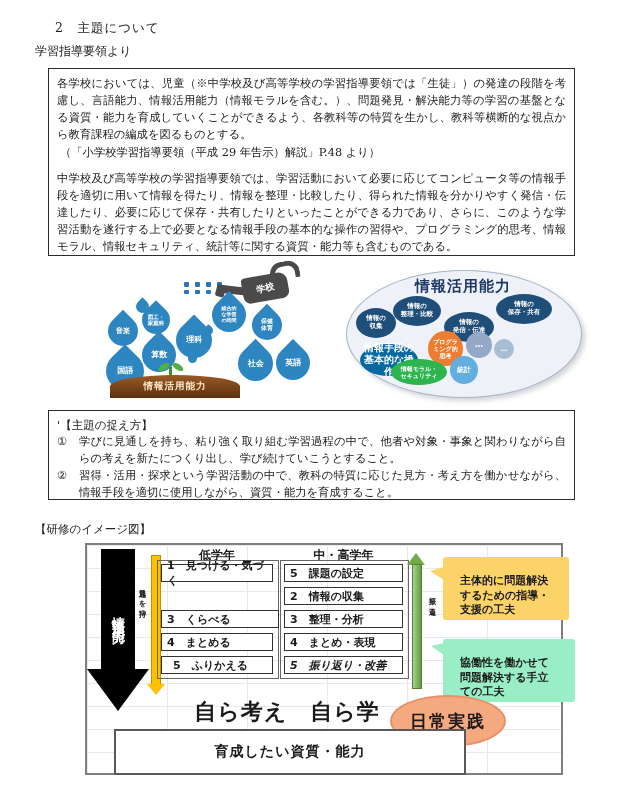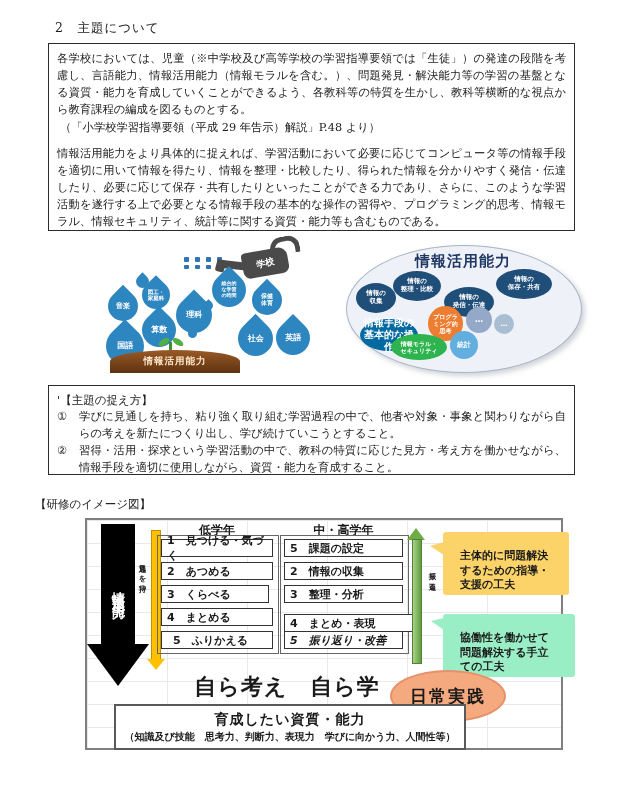--- a/index.html
+++ b/index.html
@@ -126,26 +126,27 @@
   }
   .goal-title{font-size:14px;font-weight:bold;letter-spacing:1px;}
   .goal-sub{font-size:10px;font-weight:bold;margin-top:1px;}
 </style>
 </head>
 <body>
 
 <div class="page">
 
   <div class="h-main">2　主題について</div>
+  <div class="h-sub">学習指導要領より</div>
 
   <div class="qbox qbox1">
     <p>各学校においては、児童（※中学校及び高等学校の学習指導要領では「生徒」）の発達の段階を考慮し、言語能力、情報活用能力（情報モラルを含む。）、問題発見・解決能力等の学習の基盤となる資質・能力を育成していくことができるよう、各教科等の特質を生かし、教科等横断的な視点から教育課程の編成を図るものとする。</p>
     <p class="cite">（「小学校学習指導要領（平成 29 年告示）解説」P.48 より）</p>
     <div class="spacer"></div>
-    <p>情報活用能力をより具体的に捉えれば、学習活動において必要に応じてコンピュータ等の情報手段を適切に用いて情報を得たり、情報を整理・比較したり、得られた情報を分かりやすく発信・伝達したり、必要に応じて保存・共有したりといったことができる力であり、さらに、このような学習活動を遂行する上で必要となる情報手段の基本的な操作の習得や、プログラミング的思考、情報モラル、情報セキュリティ、統計等に関する資質・能力等も含むものである。</p>
+    <p>中学校及び高等学校の学習指導要領では、学習活動において必要に応じてコンピュータ等の情報手段を適切に用いて情報を得たり、情報を整理・比較したり、得られた情報を分かりやすく発信・伝達したり、必要に応じて保存・共有したりといったことができる力であり、さらに、このような学習活動を遂行する上で必要となる情報手段の基本的な操作の習得や、プログラミング的思考、情報モラル、情報セキュリティ、統計等に関する資質・能力等も含むものである。</p>
     <p class="cite">（「小学校学習指導要領（平成 29 年告示）解説」P.50～51 より）</p>
   </div>
 
   <div class="figures">
 
     <div class="figL">
       <div class="dots">
         <i></i>
           <i></i>
           <i></i>
@@ -253,31 +254,30 @@
     <div class="blk-head"></div>
     <div class="blk-label">情報活用能力</div>
 
     <div class="v-small" style="left:50px;top:38px;">見通しを持つ</div>
     <div class="yarrow-shaft"></div>
     <div class="yarrow-head"></div>
 
     <div class="col-header" style="left:70px;width:120px;">低学年</div>
     <div class="col-box" style="left:70px;width:120px;"></div>
     <div class="trow" style="left:74px;top:19px;width:112px;">1　見つける・気づく</div>
-    <div class="trow" style="left:74px;top:42px;width:112px;">2　あつめる</div>
-    <div class="trow" style="left:74px;top:65px;width:108px;">3　くらべる</div>
+    <div class="trow" style="left:74px;top:65px;width:118px;">3　くらべる</div>
     <div class="trow" style="left:74px;top:88px;width:112px;">4　まとめる</div>
     <div class="trow" style="left:74px;top:111px;width:112px;padding-left:11px;">5　ふりかえる</div>
 
     <div class="col-header" style="left:193px;width:127px;">中・高学年</div>
     <div class="col-box" style="left:193px;width:127px;"></div>
     <div class="trow" style="left:197px;top:19px;width:119px;">5　課題の設定</div>
     <div class="trow" style="left:197px;top:42px;width:119px;">2　情報の収集</div>
     <div class="trow" style="left:197px;top:65px;width:119px;">3　整理・分析</div>
-    <div class="trow" style="left:197px;top:94px;width:134px;">4　まとめ・表現</div>
+    <div class="trow" style="left:197px;top:88px;width:119px;">4　まとめ・表現</div>
     <div class="trow" style="left:197px;top:111px;width:119px;font-style:italic;">5　振り返り・改善</div>
 
     <div class="garrow-head"></div>
     <div class="garrow-shaft"></div>
     <div class="v-small" style="left:340px;top:46px;">振り返る</div>
 
     <div class="callout orange pre" style="left:356px;top:12px;width:92px;">
       <span class="tip"></span><span>主体的に問題解決
 するための指導・
 支援の工夫</span>
@@ -285,17 +285,16 @@
     <div class="callout green pre" style="left:356px;top:94px;width:98px;">
       <span class="tip"></span><span>協働性を働かせて
 問題解決する手立
 ての工夫</span>
     </div>
 
     <div class="slogan">自ら考え　自ら学ぶ</div>
     <div class="daily">日常実践</div>
     <div class="goalbox">
       <div class="goal-title">育成したい資質・能力</div>
-      <div class="goal-sub">（知識及び技能　思考力、判断力、表現力　学びに向かう力、人間性等）</div>
     </div>
   </div>
 
 </div>
 
 </body></html>

